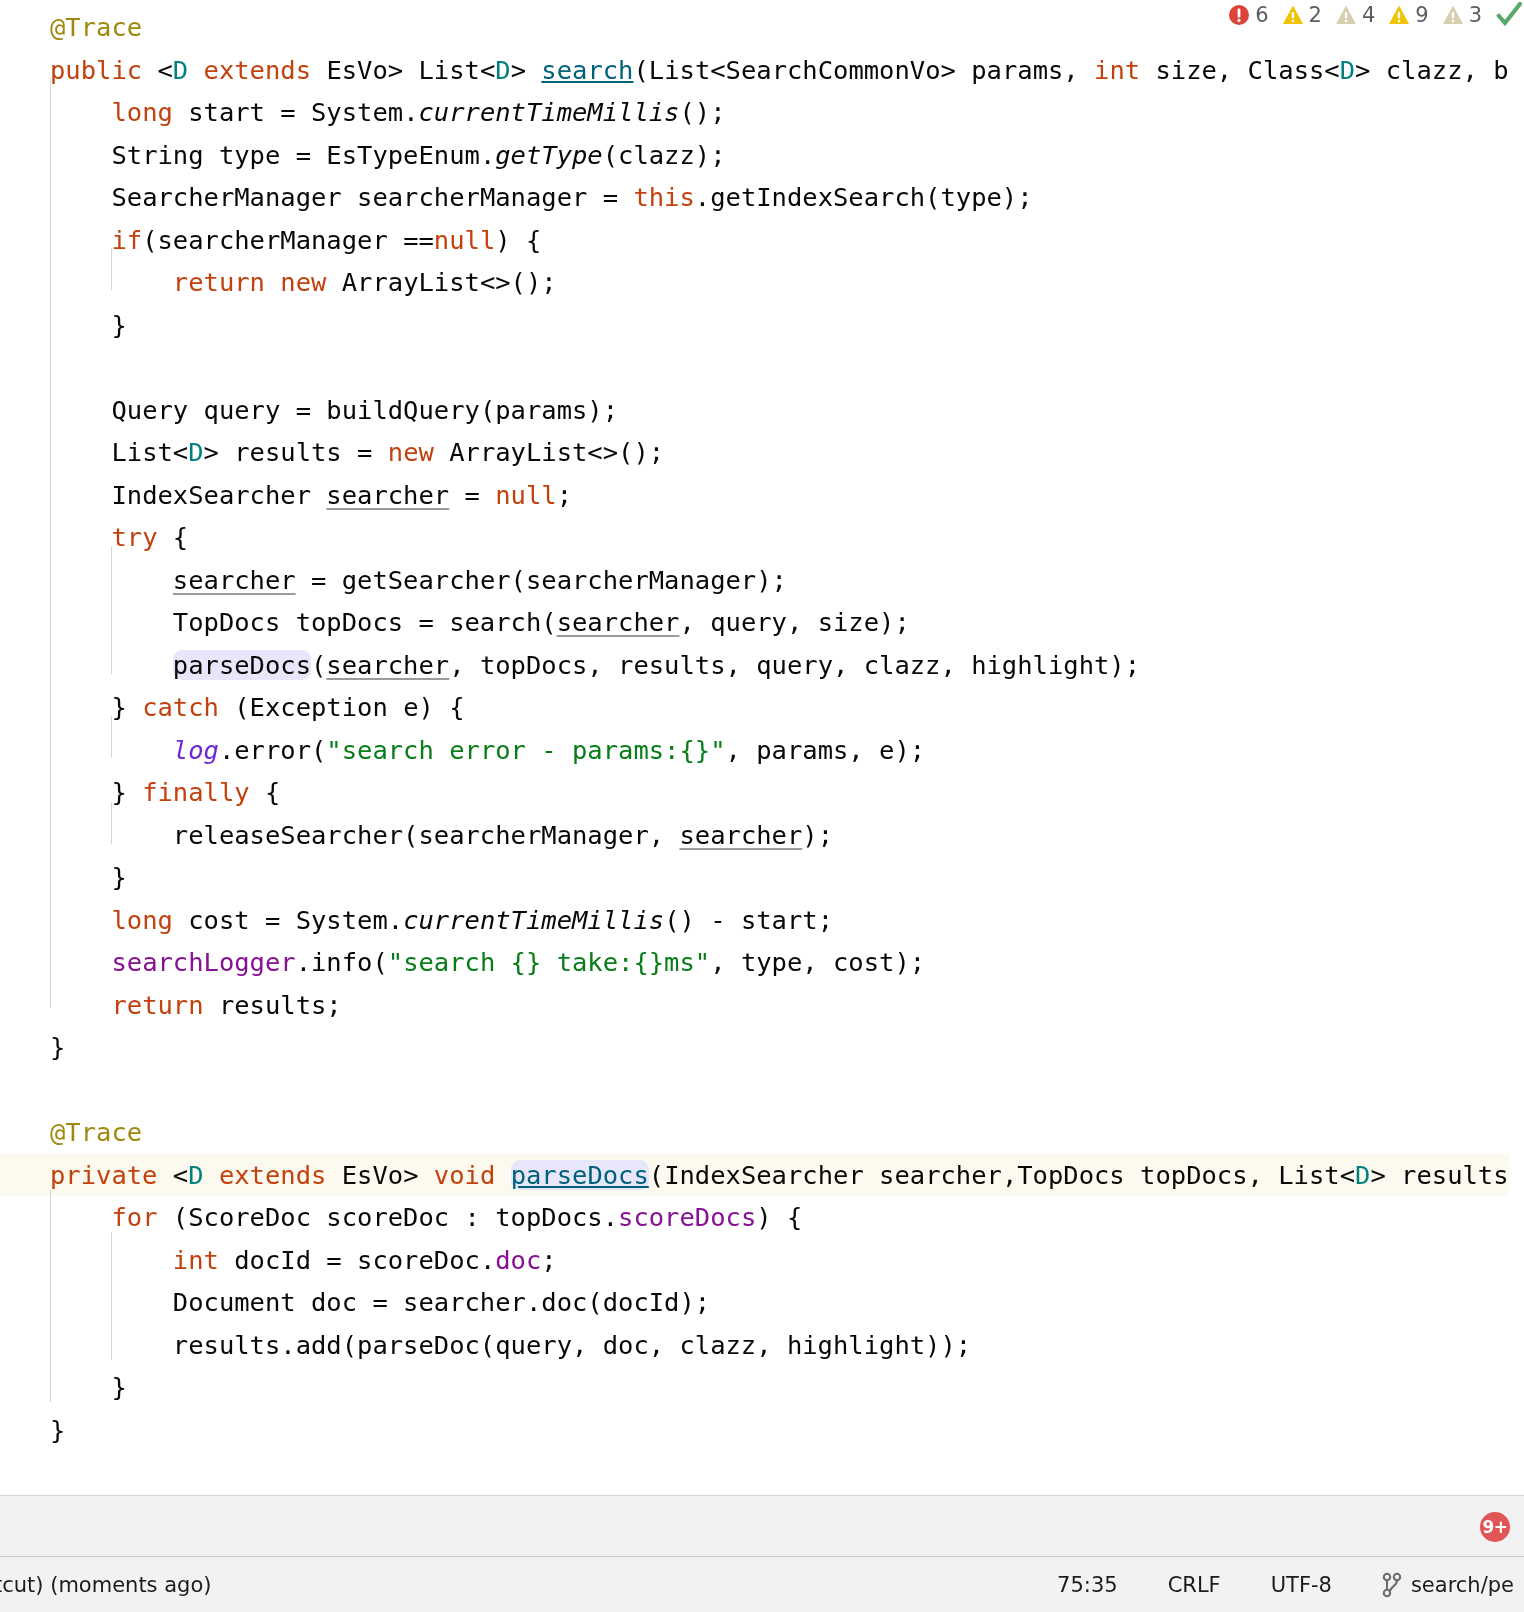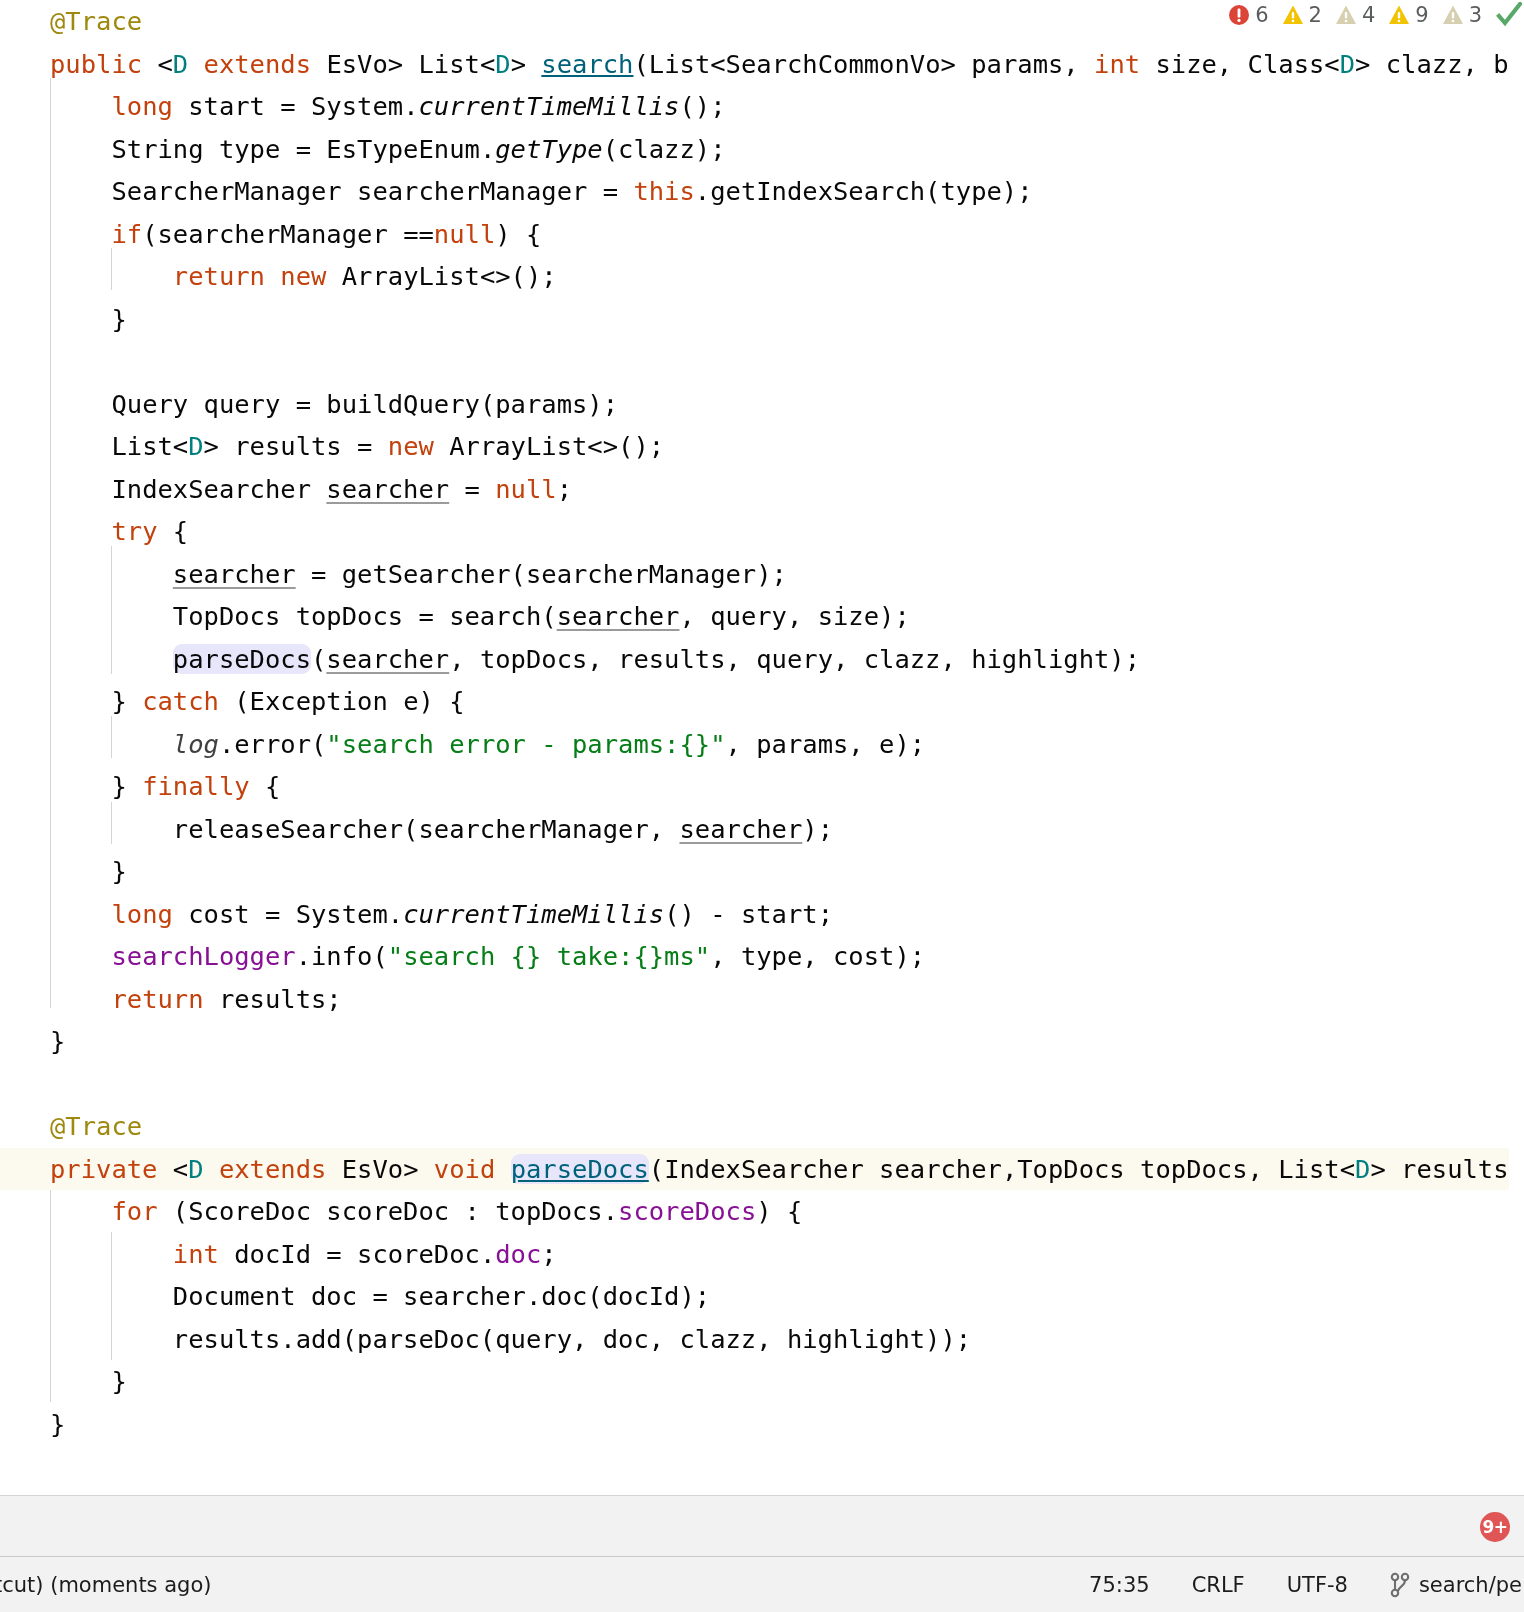--- a/index.html
+++ b/index.html
@@ -51,21 +51,21 @@
     position: absolute;
     top: 0;
     left: 0;
     width: 1524px;
     height: 1495px;
     background: #ffffff;
     overflow: hidden;
   }
   .code {
     position: absolute;
-    top: 0;
+    top: 6px;
     left: 0;
     font-family: "DejaVu Sans Mono", monospace;
     font-size: 25.5px;
     line-height: 42.5px;
     white-space: pre;
     color: #080808;
   }
   .ln {
     position: relative;
     height: 42.5px;
@@ -87,21 +87,21 @@
     background: #fcfaef;
     z-index: -1;
   }
 
   
   .kw   { color: #c2410c; }
   .tparam { color: #008080; }
   .mth  { color: #00627a; text-decoration: underline; }
   .str  { color: #067d17; }
   .fld  { color: #871094; }
-  .fld-i { color: #404040; font-style: italic; }
+  .fld-i { color: #6d28d9; font-style: italic; }
   .stat { font-style: italic; }
   .anno { color: #9e880d; }
   .ident-hl { background: #e7e6fa; border-radius: 9px; }
   .var-u { text-decoration: underline; text-decoration-color: #9b9b9b; text-underline-offset: 4px; }
 
   
   .guide {
     position: absolute;
     width: 1px;
     background: #d5d5d5;
@@ -155,22 +155,22 @@
   }
   .sb-left {
     padding-left: 0px;
     margin-left: -6px;
     white-space: nowrap;
   }
   .sb-right {
     margin-left: auto;
     display: flex;
     align-items: center;
-    gap: 8px;
-    padding-right: 2px;
+    gap: 16px;
+    padding-right: 10px;
     white-space: nowrap;
   }
   .sb-item { margin-left: 34px; }
   .sb-branch { display: flex; align-items: center; gap: 9px; margin-left: 34px; }
   .branch-ico { width: 20px; height: 26px; display: block; }
 </style>
 </head>
 <body>
 
 <div class="editor">

